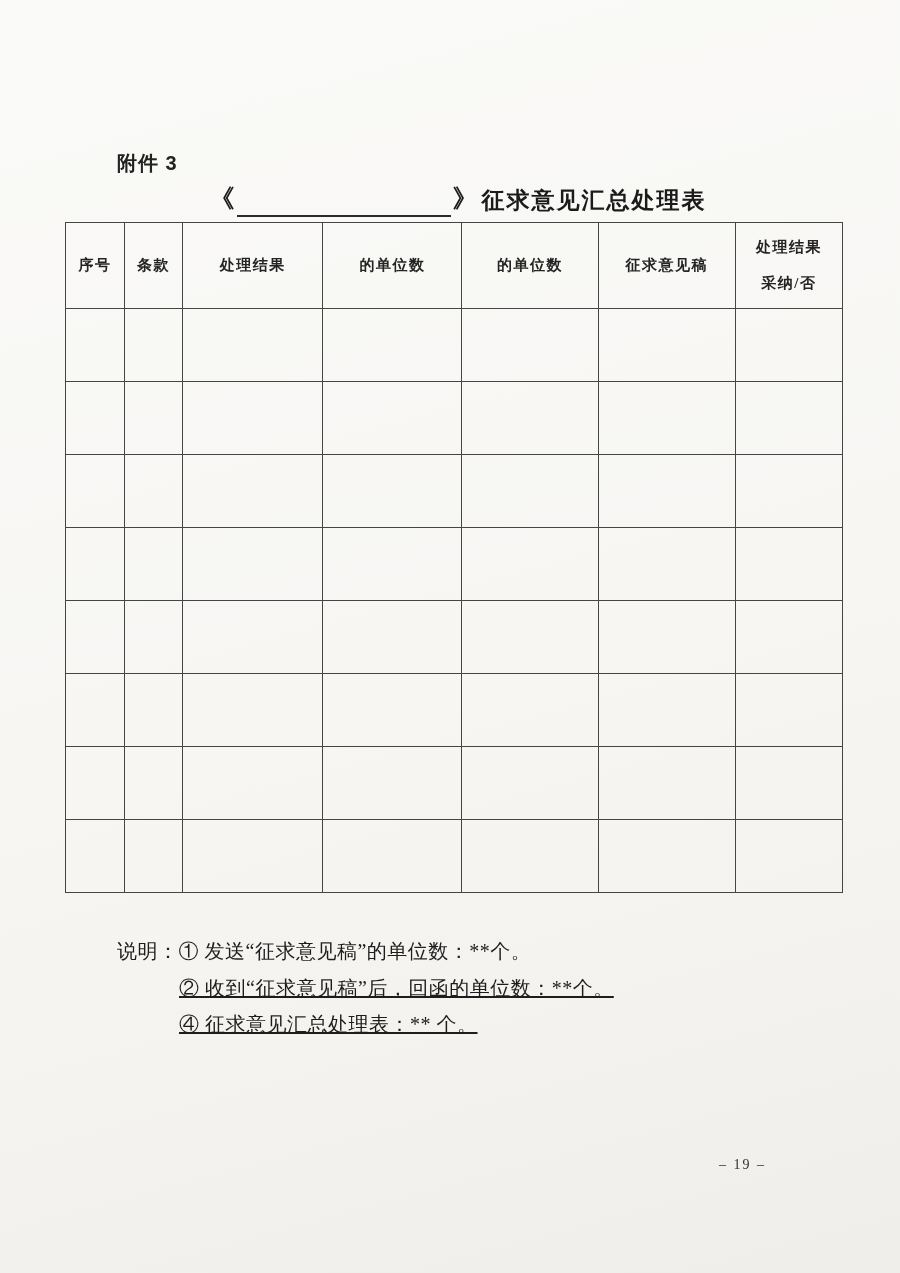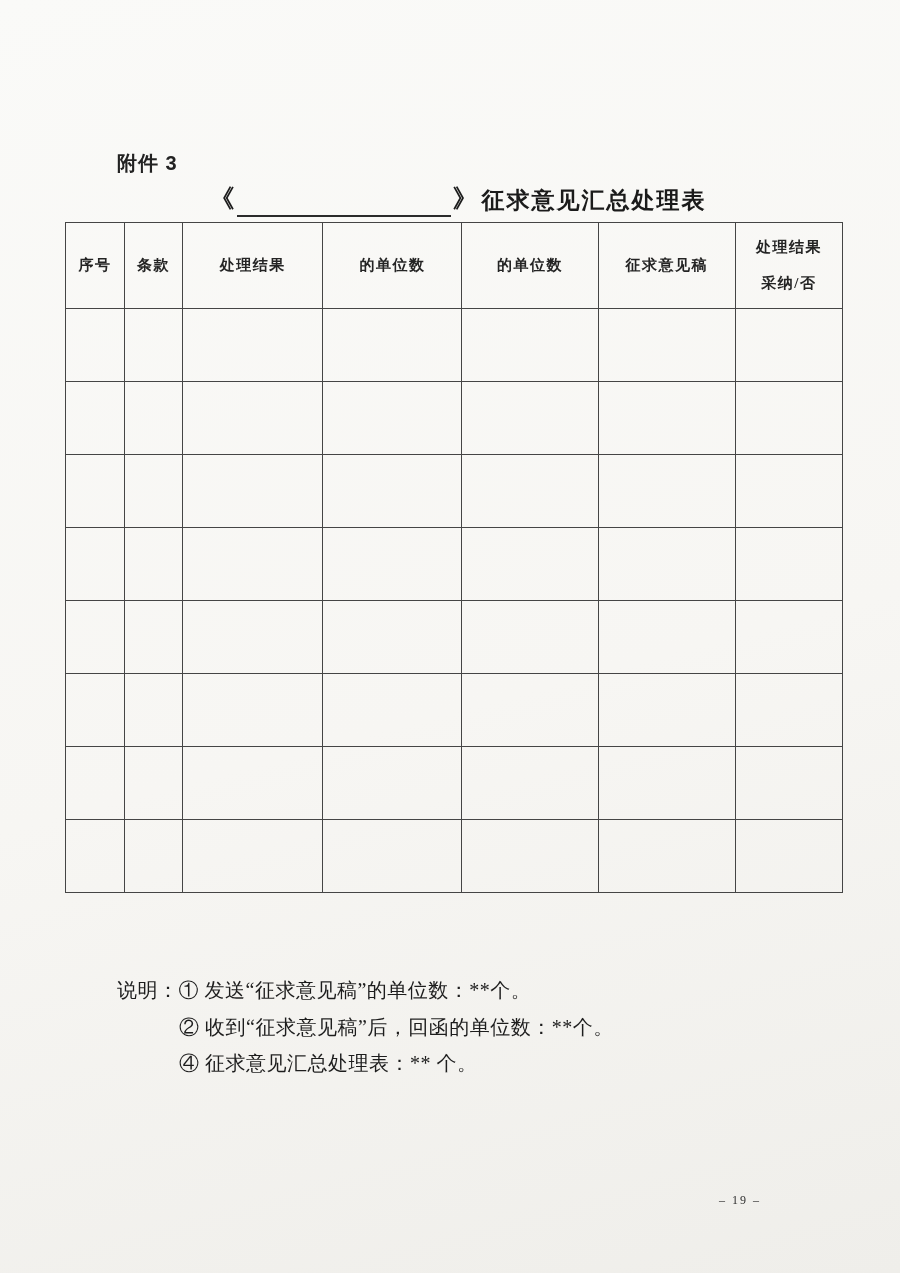--- a/index.html
+++ b/index.html
@@ -69,34 +69,34 @@
     font-size: 15px;
     letter-spacing: 1.5px;
     color: #242424;
     font-weight: bold;
   }
   .result-header-line1 { margin-bottom: 17px; }
 
   .notes {
     position: absolute;
     left: 117px;
-    top: 972px;
+    top: 933px;
     font-size: 20px;
     line-height: 36.5px;
     color: #1d1d1d;
     letter-spacing: 0.5px;
     white-space: nowrap;
   }
-  .note-line.rest { padding-left: 62px; }
+  .note-line.rest { padding-left: 62px; text-decoration: underline; }
 
   .page-number {
     position: absolute;
     left: 719px;
-    top: 1193px;
-    font-size: 12px;
+    top: 1157px;
+    font-size: 14px;
     letter-spacing: 2px;
     color: #2e2e2e;
   }
 </style>
 </head>
 <body>
 
 <div class="attachment-label">附件 3</div>
 
 <div class="title-row">

